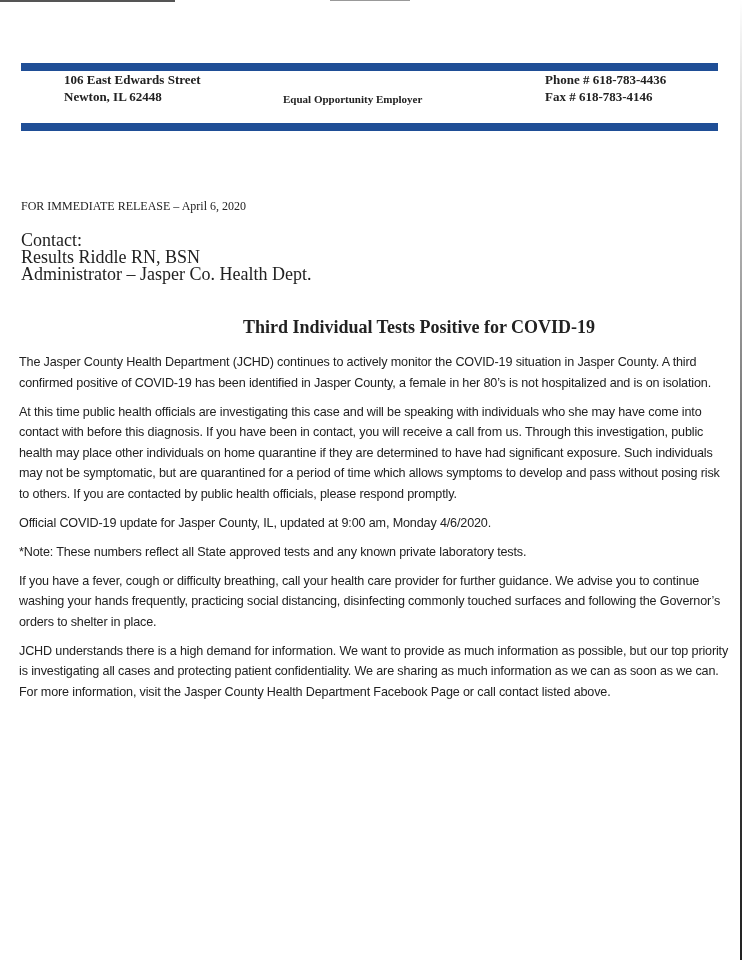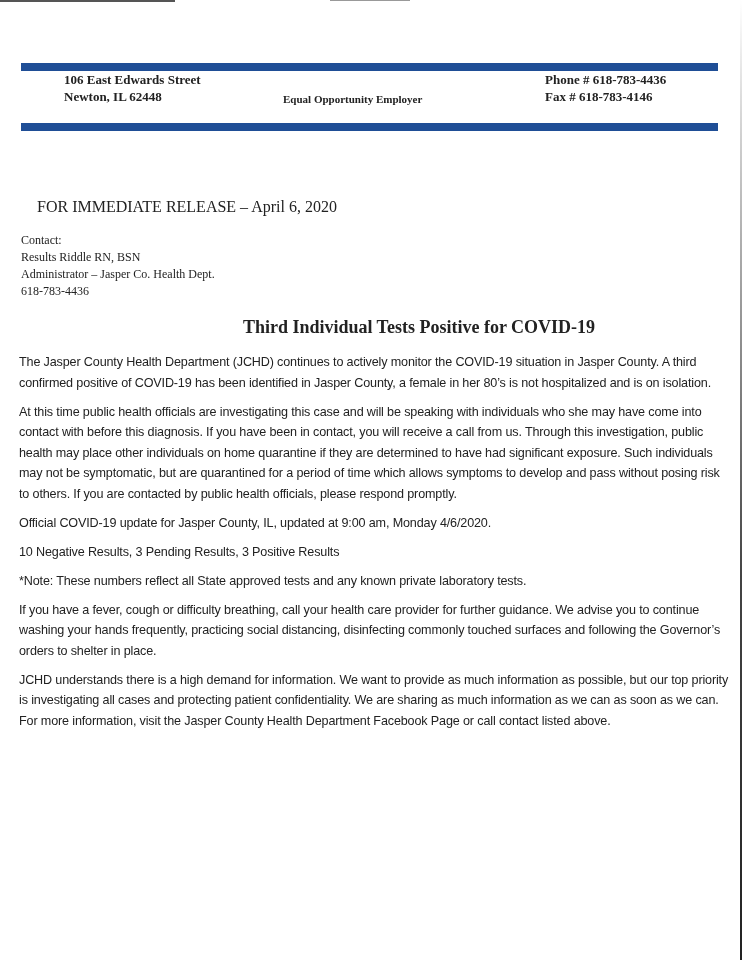--- a/index.html
+++ b/index.html
@@ -84,31 +84,30 @@
       top: 0;
       line-height: 17px;
     }
     .addr-right div, .addr-left div { white-space: nowrap; }
 
     .release {
       position: absolute;
       left: 21px;
       top: 198px;
       font-family: "Liberation Serif", serif;
-      font-size: 16px;
+      font-size: 12px;
       line-height: 17px;
       color: #222;
-      margin-left: 16px;
     }
     .contact {
       position: absolute;
       left: 21px;
       top: 232px;
       font-family: "Liberation Serif", serif;
-      font-size: 12px;
+      font-size: 18px;
       line-height: 17px;
       color: #222;
     }
     .headline {
       position: absolute;
       left: 0;
       width: 742px;
       top: 316px;
       text-align: center;
       font-family: "Liberation Serif", serif;
@@ -155,26 +154,24 @@
   </div>
   <div class="blue-bar" style="background: rgb(31, 78, 150);"></div>
 </div>
 
 <div class="release">FOR IMMEDIATE RELEASE – April 6, 2020</div>
 
 <div class="contact">
   <div>Contact:</div>
   <div>Results Riddle RN, BSN</div>
   <div>Administrator – Jasper Co. Health Dept.</div>
-  <div>618-783-4436</div>
 </div>
 
 <div class="headline">Third Individual Tests Positive for COVID-19</div>
 
 <div class="body">
   <p>The Jasper County Health Department (JCHD) continues to actively monitor the COVID-19 situation in Jasper County. A third confirmed positive of COVID-19 has been identified in Jasper County, a female in her 80’s is not hospitalized and is on isolation.</p>
   <p>At this time public health officials are investigating this case and will be speaking with individuals who she may have come into contact with before this diagnosis.  If you have been in contact, you will receive a call from us.  Through this investigation, public health may place other individuals on home quarantine if they are determined to have had significant exposure.  Such individuals may not be symptomatic, but are quarantined for a period of time which allows symptoms to develop and pass without posing risk to others.  If you are contacted by public health officials, please respond promptly.</p>
   <p>Official COVID-19 update for Jasper County, IL, updated at 9:00 am, Monday 4/6/2020.</p>
-  <p>10 Negative Results, 3 Pending Results, 3 Positive Results</p>
   <p>*Note:  These numbers reflect all State approved tests and any known private laboratory tests.</p>
   <p>If you have a fever, cough or difficulty breathing, call your health care provider for further guidance.  We advise you to continue washing your hands frequently, practicing social distancing, disinfecting commonly touched surfaces and following the Governor’s orders to shelter in place.</p>
   <p>JCHD understands there is a high demand for information. We want to provide as much information as possible, but our top priority is investigating all cases and protecting patient confidentiality. We are sharing as much information as we can as soon as we can. For more information, visit the Jasper County Health Department Facebook Page or call contact listed above.</p>
 </div>
 
 </body></html>

